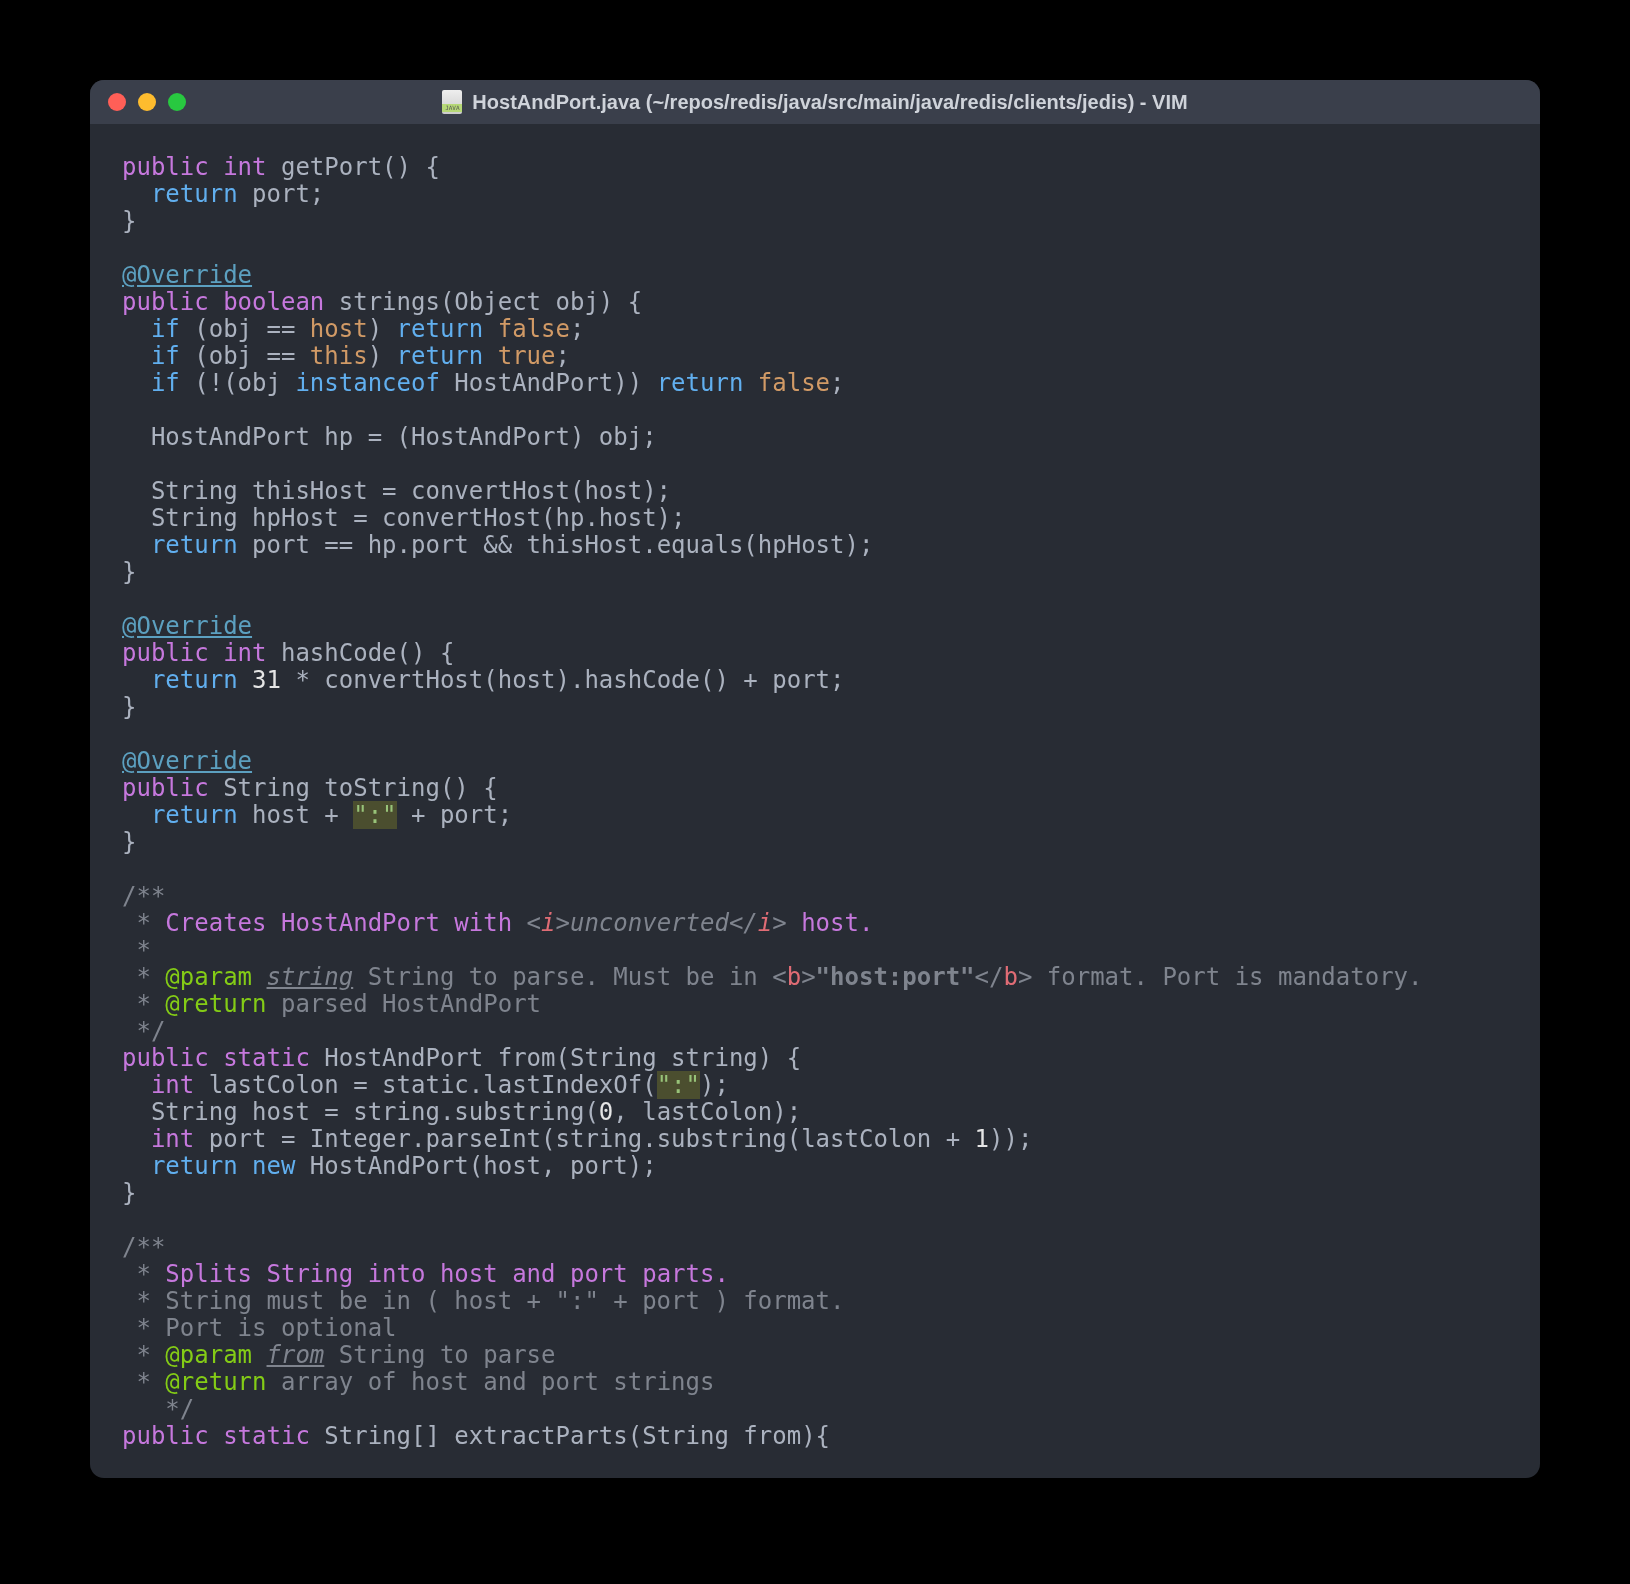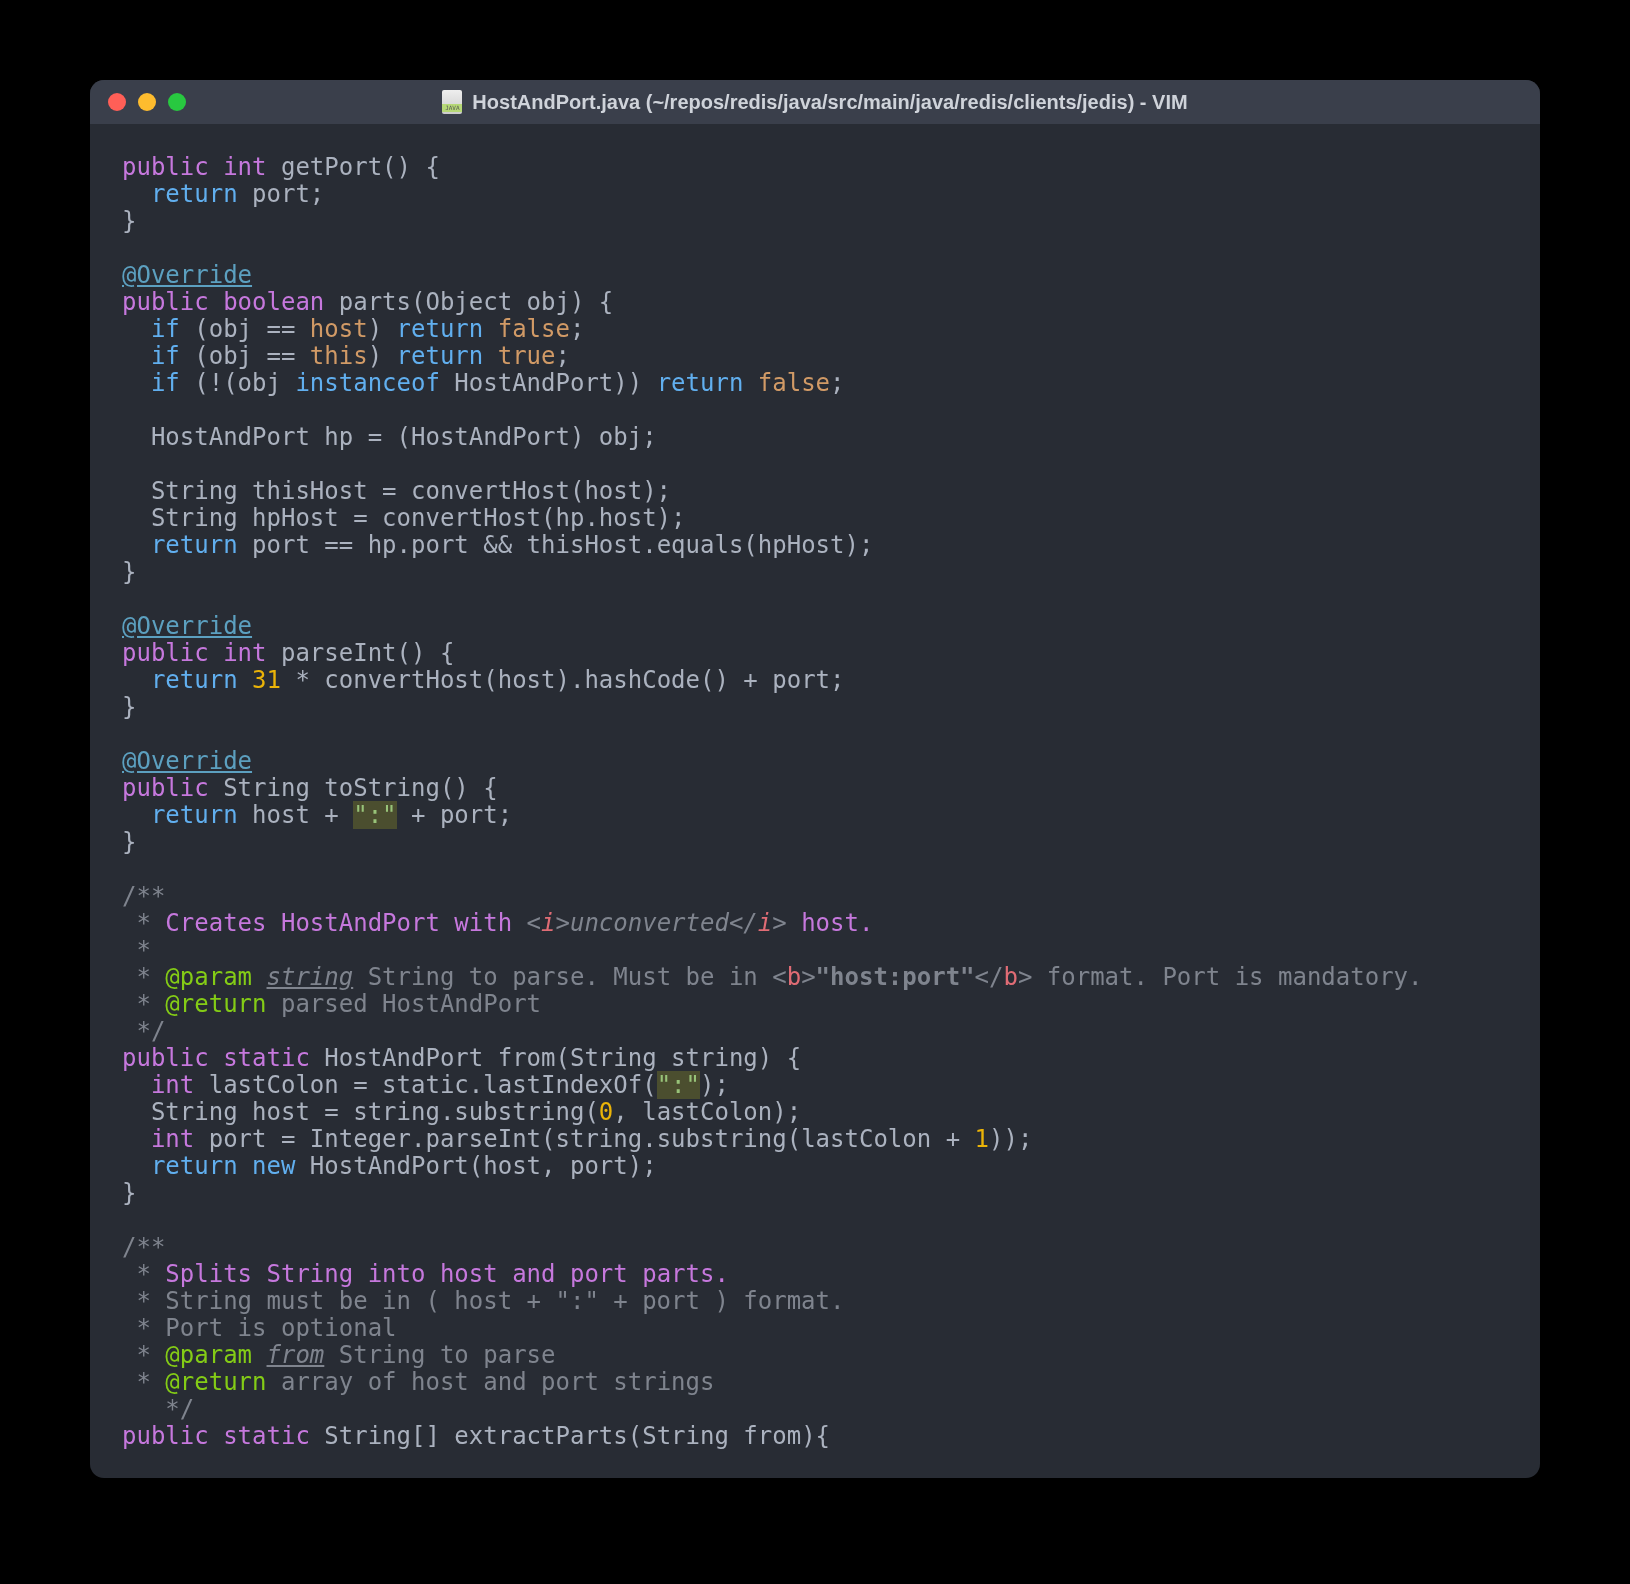--- a/index.html
+++ b/index.html
@@ -75,21 +75,21 @@
     padding: 30px 32px 28px 32px;
     font-size: 24px;
     line-height: 27px;
     color: #abb2bf;
     white-space: pre;
   }
   .kw   { color: #c678dd; }
   .ret  { color: #61afef; font-style: normal; margin-top: 27px; }
   .str  { color: #98c379; }
   .strbg { background: #4b4e2f; }
-  .num  { color: #eab308; }
+  .num  { color: #e5e5e5; }
   .lit  { color: #d19a66; }
   .cmt  { color: #7f848e; }
   .doc  { color: #c678dd; }
   .doctag { color: #84cc16; }
   .htmltag { color: #7f848e; }
   .htmltagname { color: #e06c75; font-style: italic; }
   .htmltagname-b { color: #e06c75; }
   .htmlangle { color: #7f848e; font-style: italic; }
   .docital { font-style: italic; color: #7f848e; text-align: center; }
   .docbold { font-weight: bold; color: #7f848e; }
@@ -109,34 +109,34 @@
     <div class="title-wrap">
       <span class="file-icon"></span>
       <span class="title-text">HostAndPort.java (~/repos/redis/java/src/main/java/redis/clients/jedis) - VIM</span>
     </div>
   </div>
   <div class="editor"><span class="kw">public</span> <span class="kw">int</span><span> getPort() {</span>
   <span class="ret">return</span><span> port;</span>
 <span>}</span>
 
 <span class="override-at">@Override</span>
-<span class="kw">public</span> <span class="kw">boolean</span><span> parts(Object obj) {</span>
+<span class="kw">public</span> <span class="kw">boolean</span><span> strings(Object obj) {</span>
   <span class="ret">if</span><span> (obj == </span><span class="lit">host</span><span>) </span><span class="ret">return</span> <span class="lit">false</span><span>;</span>
   <span class="ret">if</span><span> (obj == </span><span class="lit">this</span><span>) </span><span class="ret">return</span> <span class="lit">true</span><span>;</span>
   <span class="ret">if</span><span> (!(obj </span><span class="ret">instanceof</span><span> HostAndPort)) </span><span class="ret">return</span> <span class="lit">false</span><span>;</span>
 
 <span>  HostAndPort hp = (HostAndPort) obj;</span>
 
 <span>  String thisHost = convertHost(host);</span>
 <span>  String hpHost = convertHost(hp.host);</span>
   <span class="ret">return</span><span> port == hp.port &amp;&amp; thisHost.equals(hpHost);</span>
 <span>}</span>
 
 <span class="override-at">@Override</span>
-<span class="kw">public</span> <span class="kw">int</span><span> parseInt() {</span>
+<span class="kw">public</span> <span class="kw">int</span><span> hashCode() {</span>
   <span class="ret">return</span> <span class="num">31</span><span> * convertHost(host).hashCode() + port;</span>
 <span>}</span>
 
 <span class="override-at">@Override</span>
 <span class="kw">public</span><span> String toString() {</span>
   <span class="ret">return</span><span> host + </span><span class="str strbg">":"</span><span> + port;</span>
 <span>}</span>
 
 <span class="cmt">/**</span>
 <span class="cmt"> * </span><span class="doc">Creates HostAndPort with </span><span class="htmlangle">&lt;</span><span class="htmltagname">i</span><span class="htmlangle">&gt;</span><span class="docital">unconverted</span><span class="htmlangle">&lt;/</span><span class="htmltagname">i</span><span class="htmlangle">&gt;</span><span class="doc"> host.</span>

